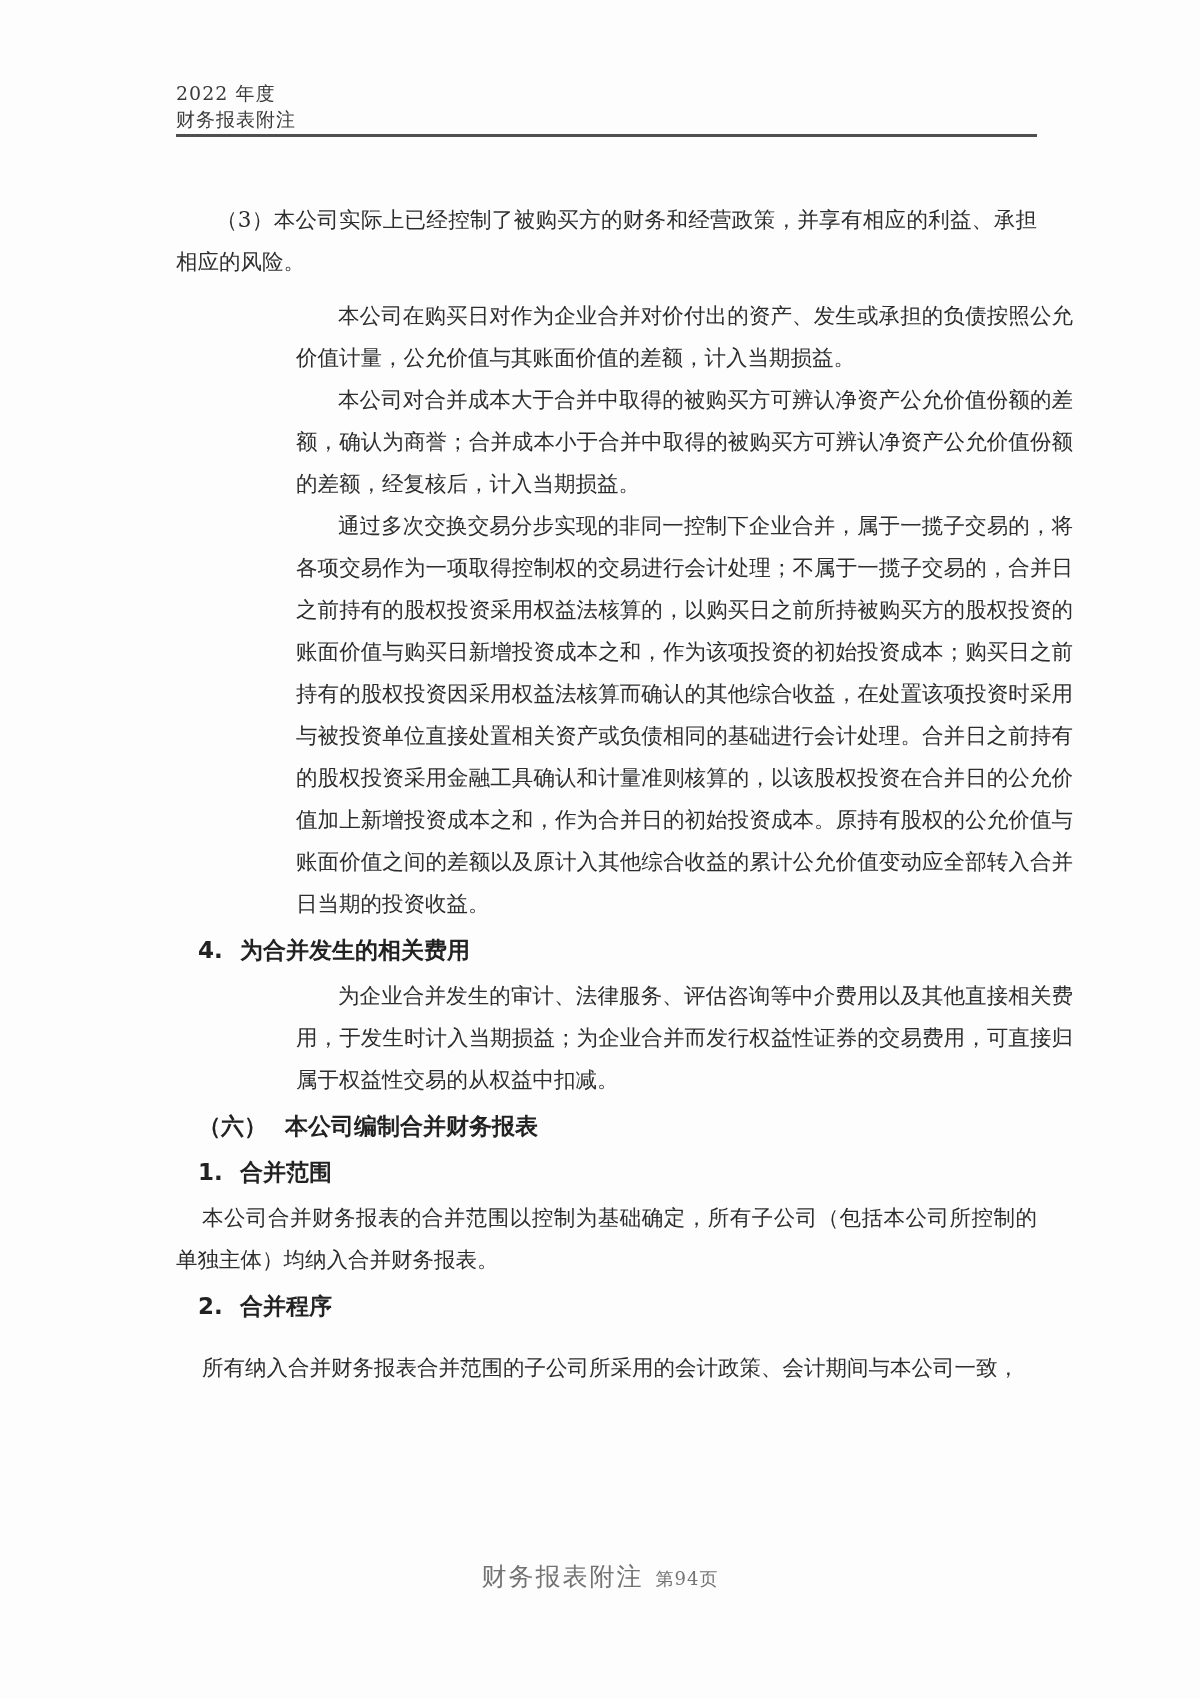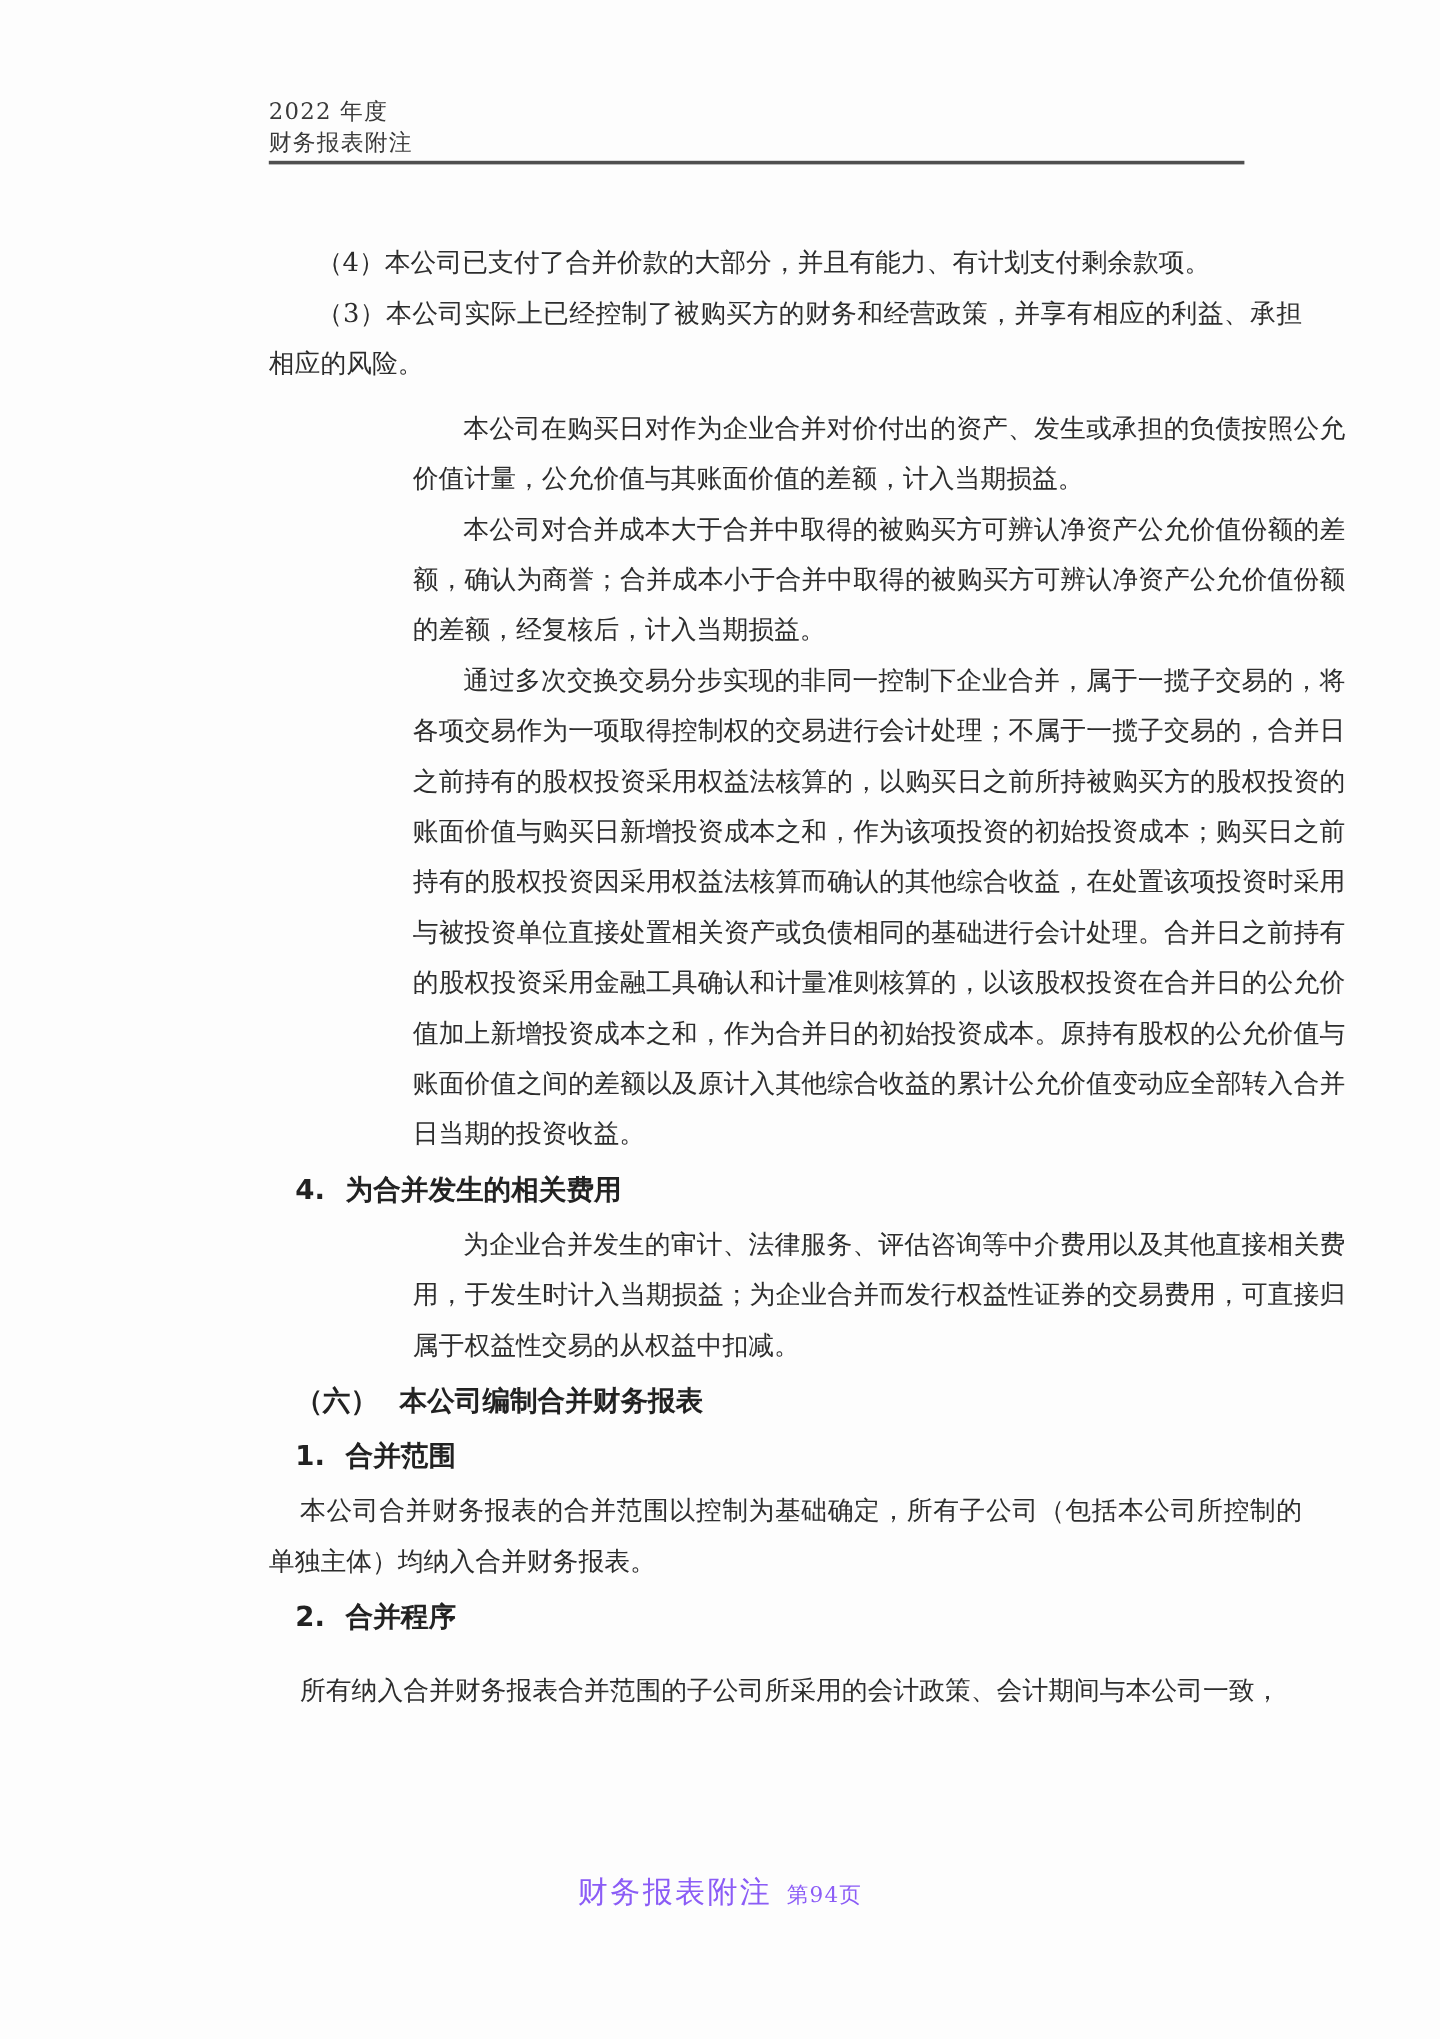--- a/index.html
+++ b/index.html
@@ -7,21 +7,20 @@
     width: 1200px; height: 1699px;
     background: #fdfdfd;
     font-family: "DejaVu Serif", "Liberation Serif", serif;
     color: #2d2d2d;
     overflow: hidden;
   }
   .page {
     position: relative;
     width: 1200px; height: 1696px;
     box-sizing: border-box;
-    padding-left: 48px;
   }
   
   .header {
     margin: 0 163px 0 176px;
     padding-top: 80px;
     border-bottom: 3px solid #4f4f4f;
     padding-bottom: 2px;
   }
   .header .hline {
     font-size: 19px;
@@ -54,38 +53,37 @@
     color: #222;
   }
   .heading .num { display: inline-block; min-width: 42px; }
   .heading .num.wide { min-width: 87px; }
   
   .footer {
     position: absolute;
     left: 0; right: 0;
     top: 1560px;
     text-align: center;
-    color: #8b5cf6;
+    color: #737373;
   }
   .footer .ftitle { font-size: 25px; letter-spacing: 2px; }
   .footer .fpage  { font-size: 18px; margin-left: 12px; letter-spacing: 1px; }
 </style>
 </head>
 <body>
 
 <div class="page">
 
   <div class="header">
     <div class="hline">2022 年度</div>
     <div class="hline">财务报表附注</div>
   </div>
 
   <div class="main">
 
-    <p class="indent1">（4）本公司已支付了合并价款的大部分，并且有能力、有计划支付剩余款项。</p>
     <p class="indent1">（3）本公司实际上已经控制了被购买方的财务和经营政策，并享有相应的利益、承担相应的风险。</p>
 
     <p class="block first">本公司在购买日对作为企业合并对价付出的资产、发生或承担的负债按照公允价值计量，公允价值与其账面价值的差额，计入当期损益。</p>
     <p class="block">本公司对合并成本大于合并中取得的被购买方可辨认净资产公允价值份额的差额，确认为商誉；合并成本小于合并中取得的被购买方可辨认净资产公允价值份额的差额，经复核后，计入当期损益。</p>
     <p class="block">通过多次交换交易分步实现的非同一控制下企业合并，属于一揽子交易的，将各项交易作为一项取得控制权的交易进行会计处理；不属于一揽子交易的，合并日之前持有的股权投资采用权益法核算的，以购买日之前所持被购买方的股权投资的账面价值与购买日新增投资成本之和，作为该项投资的初始投资成本；购买日之前持有的股权投资因采用权益法核算而确认的其他综合收益，在处置该项投资时采用与被投资单位直接处置相关资产或负债相同的基础进行会计处理。合并日之前持有的股权投资采用金融工具确认和计量准则核算的，以该股权投资在合并日的公允价值加上新增投资成本之和，作为合并日的初始投资成本。原持有股权的公允价值与账面价值之间的差额以及原计入其他综合收益的累计公允价值变动应全部转入合并日当期的投资收益。</p>
 
     <h3 class="heading">
       <span class="num">4.</span><span>为合并发生的相关费用</span>
     </h3>
 

